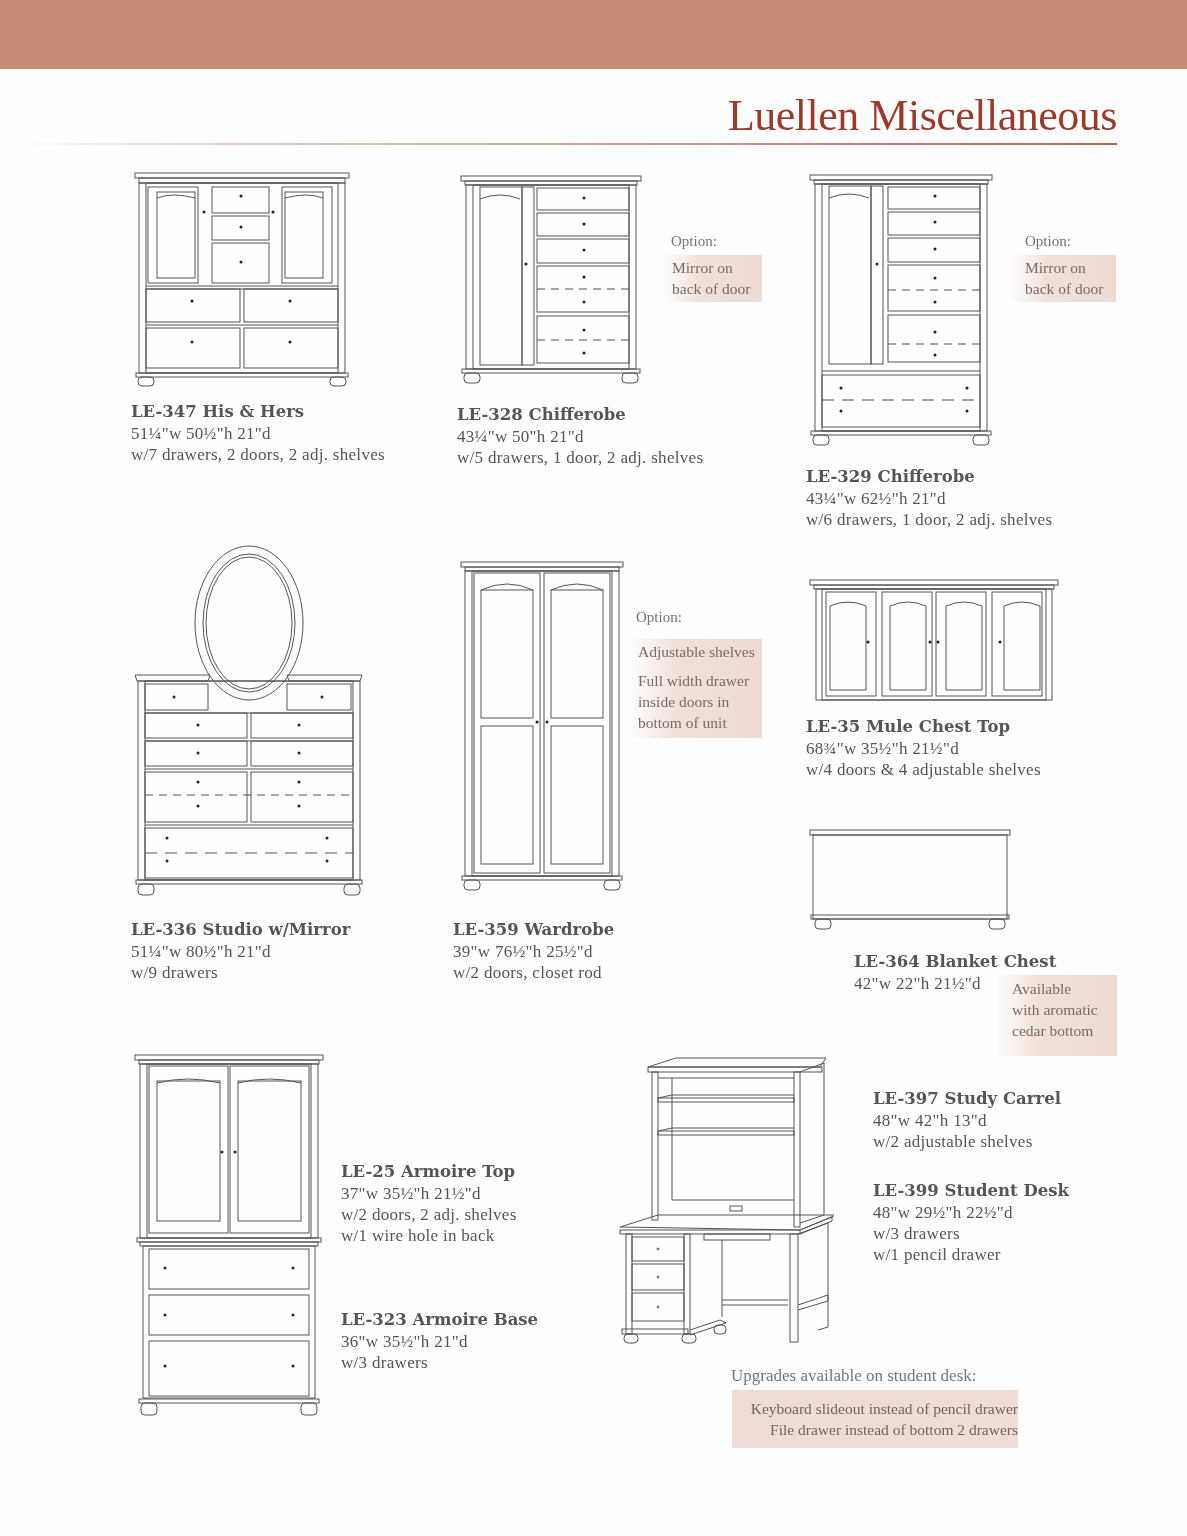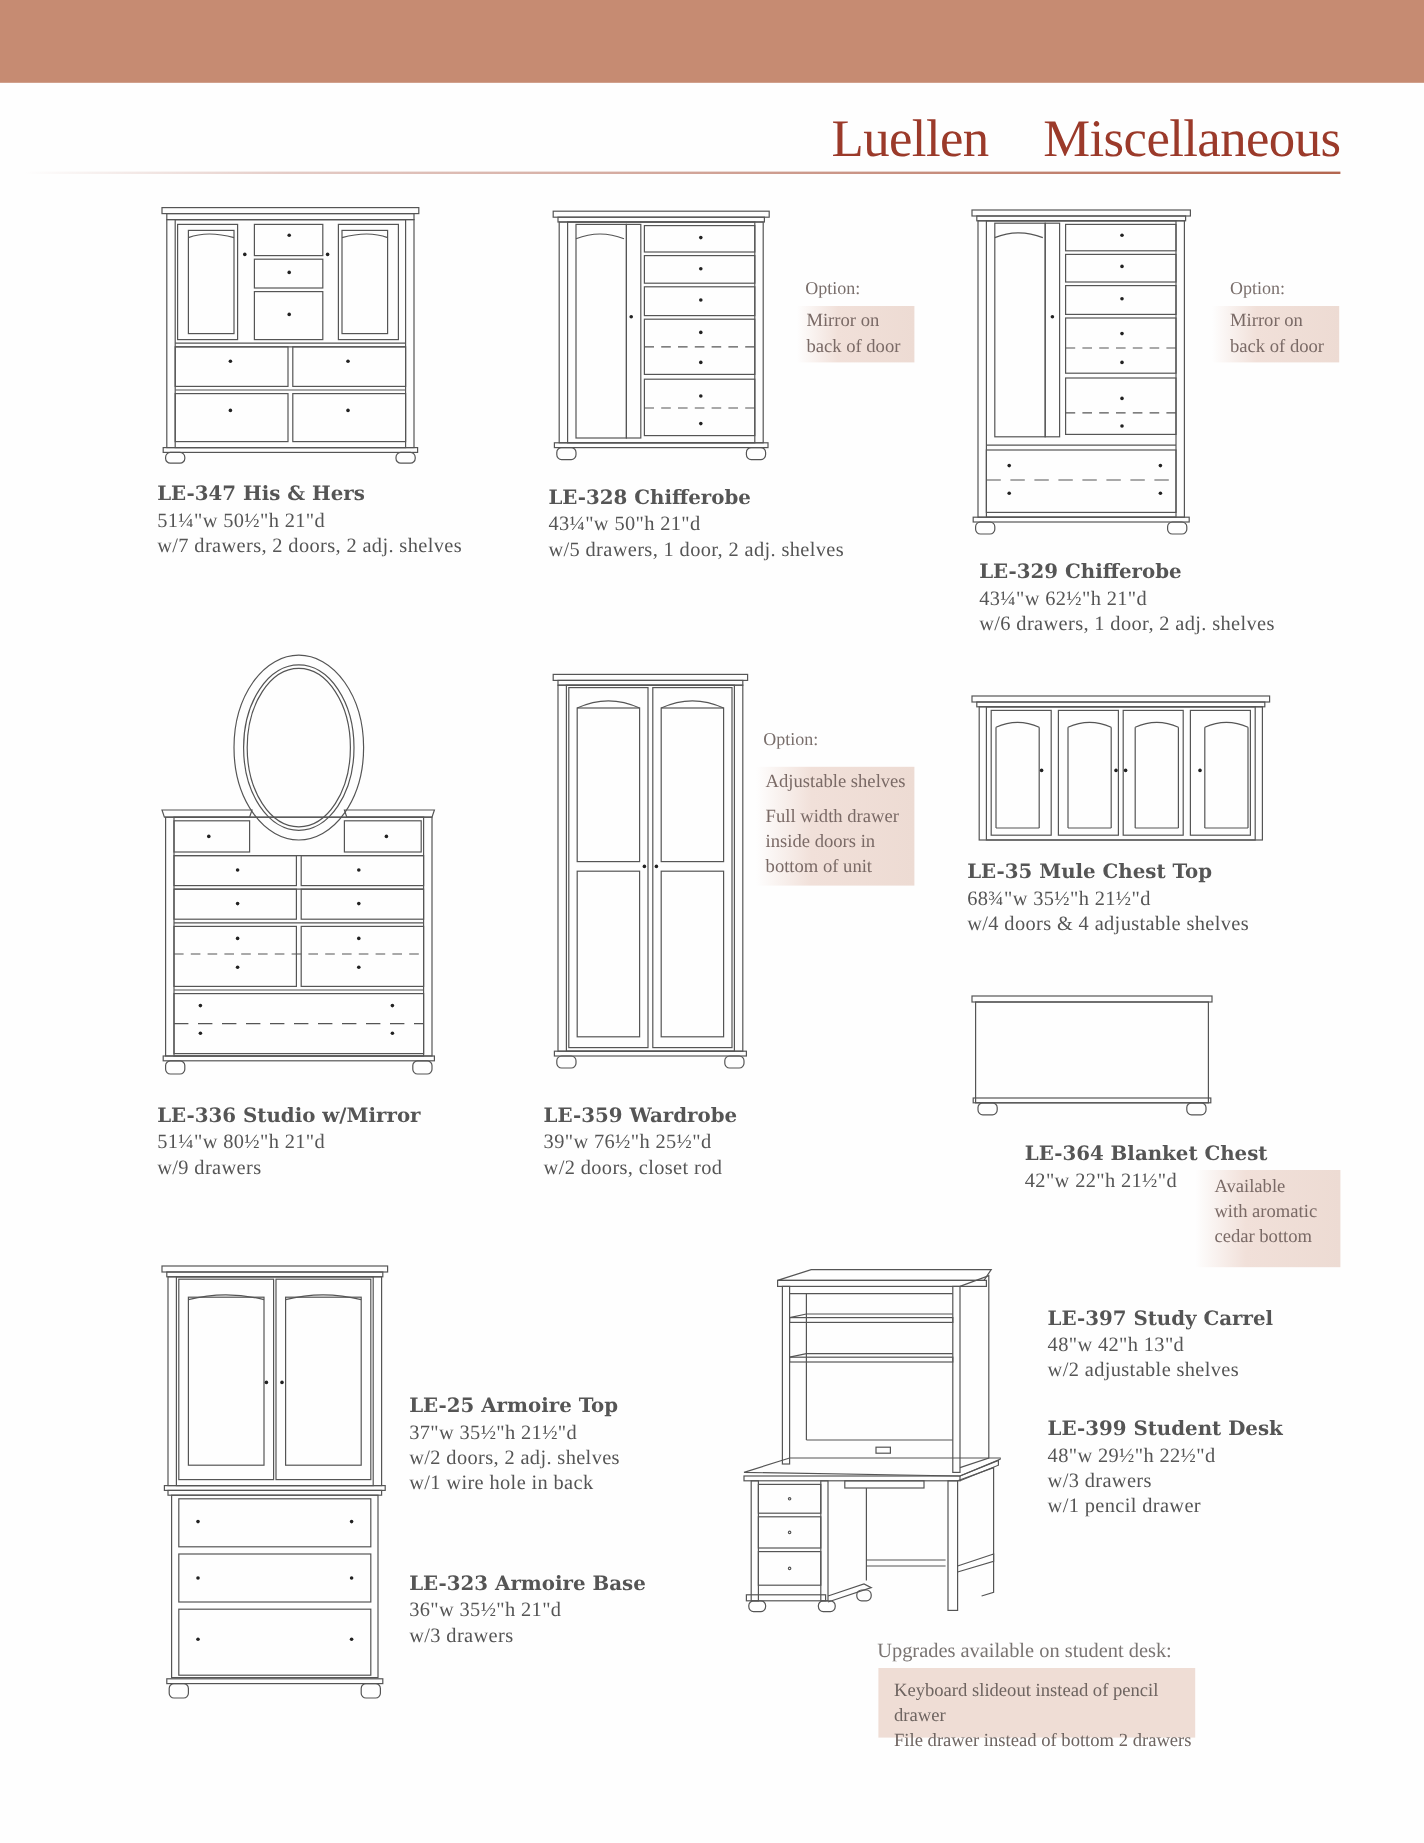--- a/index.html
+++ b/index.html
@@ -8,42 +8,42 @@
       background: #fefefe;
       font-family: "DejaVu Serif", "Liberation Serif", serif;
       color: #5a5a5a;
     }
     .topband { position: absolute; left: 0; top: 0; width: 1187px; height: 69px; background: #c68b72; }
     .title {
       position: absolute; right: 70px; top: 90px;
       font-family: "Liberation Serif", serif; font-size: 44px; color: #9b3a2a; white-space: nowrap;
       letter-spacing: -0.5px;
     }
-    .title .b { font-weight: normal; margin-left: 35px; }
+    .title .b { font-weight: normal; }
     .title-rule {
       position: absolute; left: 20px; top: 143px; width: 1097px; height: 2px;
       background: linear-gradient(to right, rgba(180,110,95,0) 0%, rgba(180,110,95,0.35) 20%, #b3664f 100%);
     }
     .drawing { position: absolute; }
     .drawing svg { display: block; }
     .item { position: absolute; white-space: nowrap; }
     .item .name { font-family: "DejaVu Serif", serif; font-weight: bold; font-size: 16.5px; color: #555; line-height: 22px; }
     .item .line { font-family: "Liberation Serif", serif; font-size: 17px; color: #555; line-height: 21px; letter-spacing: 0.3px; }
     .opt-label { position: absolute; font-family: "Liberation Serif", serif; font-size: 15px; color: #7a6f6c; }
     .opt-box {
       position: absolute; font-family: "Liberation Serif", serif; font-size: 15.5px; color: #7a6a66; line-height: 21px;
       background: linear-gradient(to right, rgba(240,222,214,0) 0%, #f1e0d9 35%, #eddbd3 100%);
       padding: 2px 6px 4px 8px; box-sizing: border-box;
     }
     .opt-box div { white-space: nowrap; }
     .upg-label { position: absolute; left: 731px; top: 1366px; font-family: "Liberation Serif", serif; font-size: 17px; color: #7a7472; }
     .upg-box {
-      position: absolute; left: 732px; top: 1390px; width: 264px; height: 58px; background: #efddd5;
+      position: absolute; left: 732px; top: 1390px; width: 286px; height: 58px; background: #efddd5;
       font-family: "Liberation Serif", serif; font-size: 15.5px; color: #6e6460; line-height: 21px;
-      padding: 8px 0 0 13px; box-sizing: border-box;
+      padding: 8px 0 0 13px; box-sizing: border-box; text-align: right;
     }
   </style>
 </head>
 <body>
 
 <div class="topband"></div>
 <div class="title"><span>Luellen</span> <span class="b">Miscellaneous</span></div>
 <div class="title-rule"></div>
 
 <div class="drawing" style="left:132px;top:170px;">
@@ -359,21 +359,21 @@
   <div class="line">43¼"w 50"h 21"d</div>
   <div class="line">w/5 drawers, 1 door, 2 adj. shelves</div>
 </div>
 
 <div class="opt-label" style="left:671px;top:233px;">Option:</div>
 <div class="opt-box" style="left:664px;top:255px;width:98px;height:47px;">
   <div>Mirror on</div>
   <div>back of door</div>
 </div>
 
-<div class="item" style="left:806px;top:466px;margin-left:10px;">
+<div class="item" style="left:806px;top:466px;">
   <div class="name">LE-329 Chifferobe</div>
   <div class="line">43¼"w 62½"h 21"d</div>
   <div class="line">w/6 drawers, 1 door, 2 adj. shelves</div>
 </div>
 
 <div class="opt-label" style="left:1025px;top:233px;">Option:</div>
 <div class="opt-box" style="left:1010px;top:255px;width:106px;height:47px;padding-left:15px;">
   <div>Mirror on</div>
   <div>back of door</div>
 </div>

